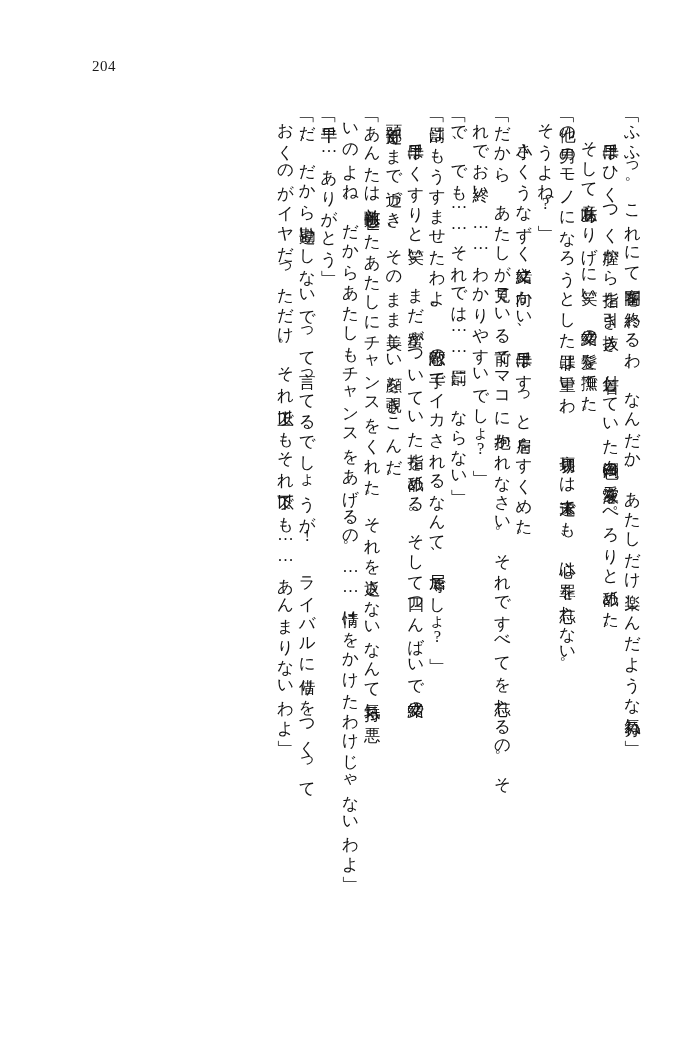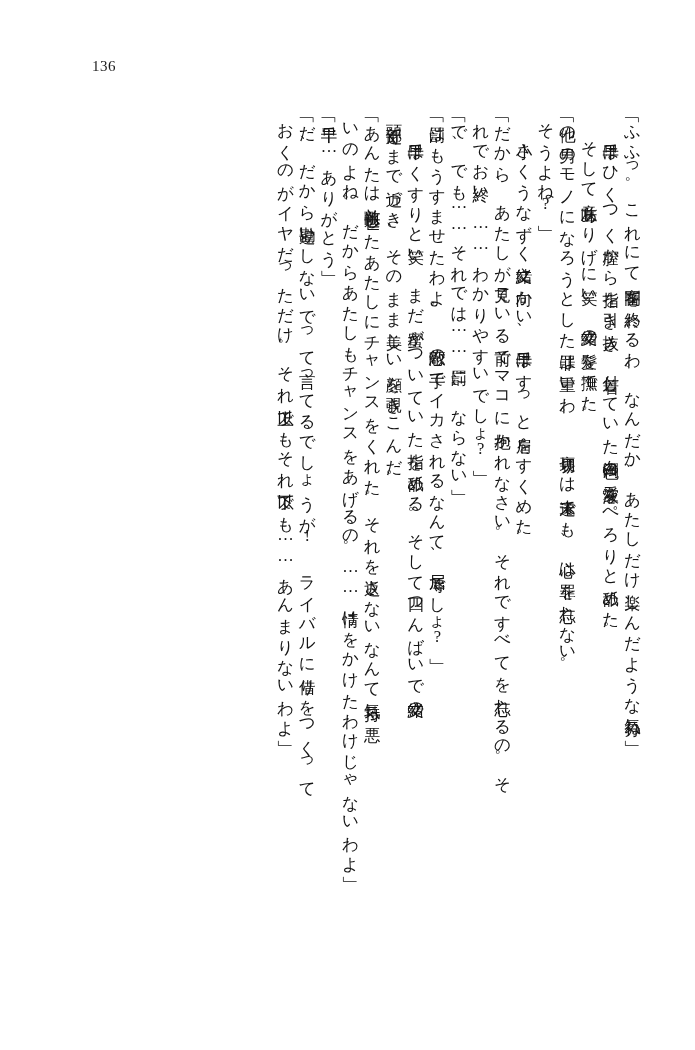--- a/index.html
+++ b/index.html
@@ -53,21 +53,21 @@
     margin-left: 5.2px;
     white-space: pre;
     color: #141414;
     font-family: "Liberation Serif", "DejaVu Serif", serif;
   }
 </style>
 </head>
 <body>
 
 <div class="page">
-  <div class="page-number">136</div>
+  <div class="page-number">204</div>
   <div class="text-body">
     <div class="vline">「ふふっ。これにて審問を終わるわ。なんだか、あたしだけ楽しんだような気分ね」</div>
     <div class="vline">　千早はひくつく膣から指を引き抜き、付着していた白濁色の愛液をぺろりと舐めた。</div>
     <div class="vline">　そして意味ありげに笑い、文緒の髪を撫でた。</div>
     <div class="vline">「他の男のモノになろうとした罪は重いわ。　裏切りは未遂でも、心は罪を忘れない。</div>
     <div class="vline">そうよね?」</div>
     <div class="vline">　小さくうなずく文緒に向かい、千早はすっと肩をすくめた。</div>
     <div class="vline">「だから、あたしが見ている前でマコに抱かれなさい。それですべてを忘れるの。そ</div>
     <div class="vline">れでお終い。……わかりやすいでしょ?」</div>
     <div class="vline">「で、でも……それでは……罰に、ならない」</div>

